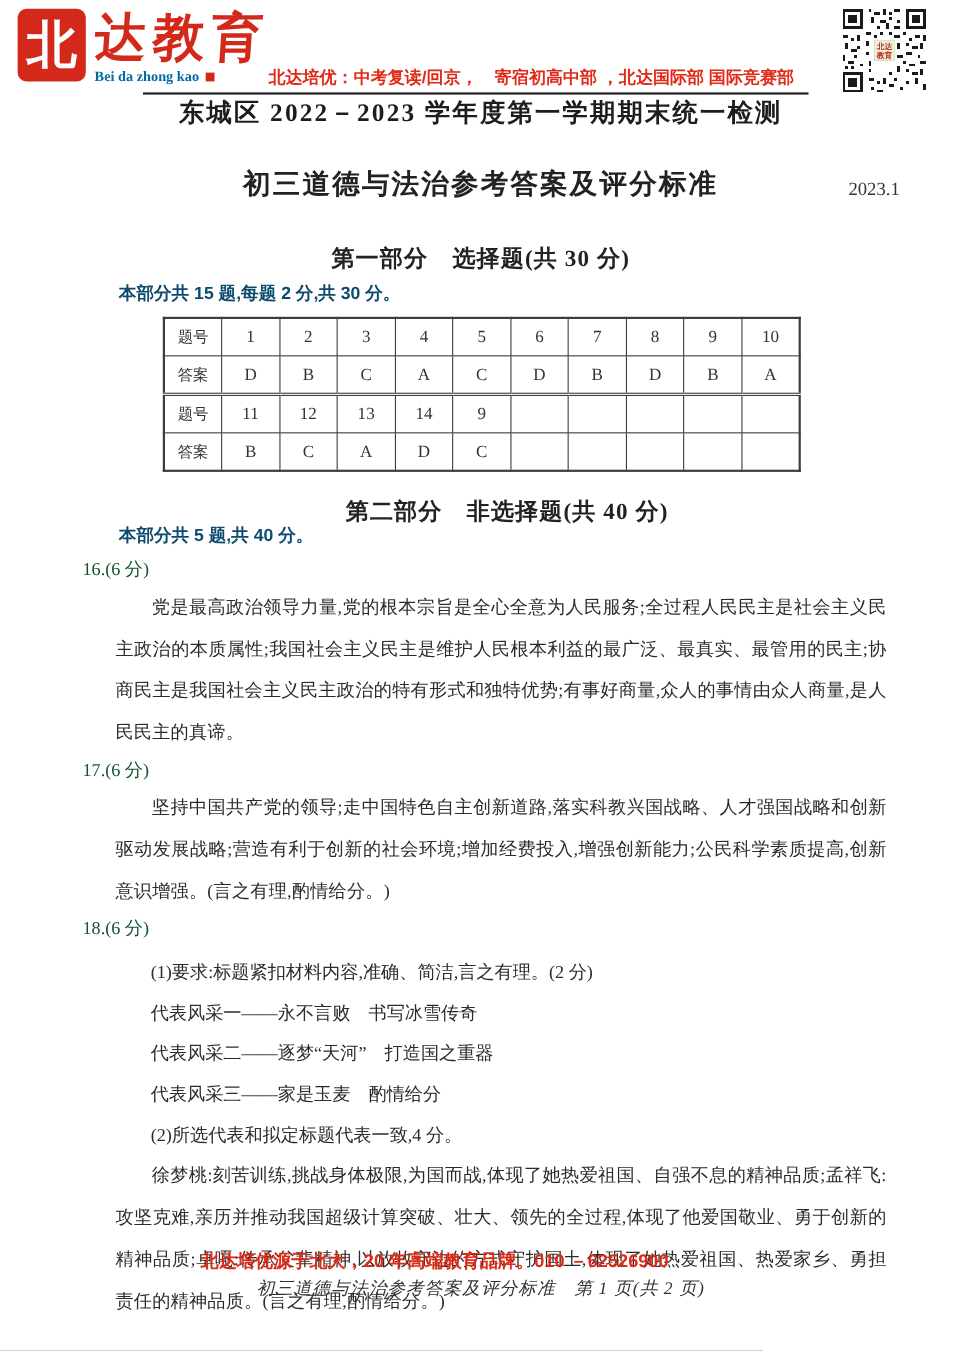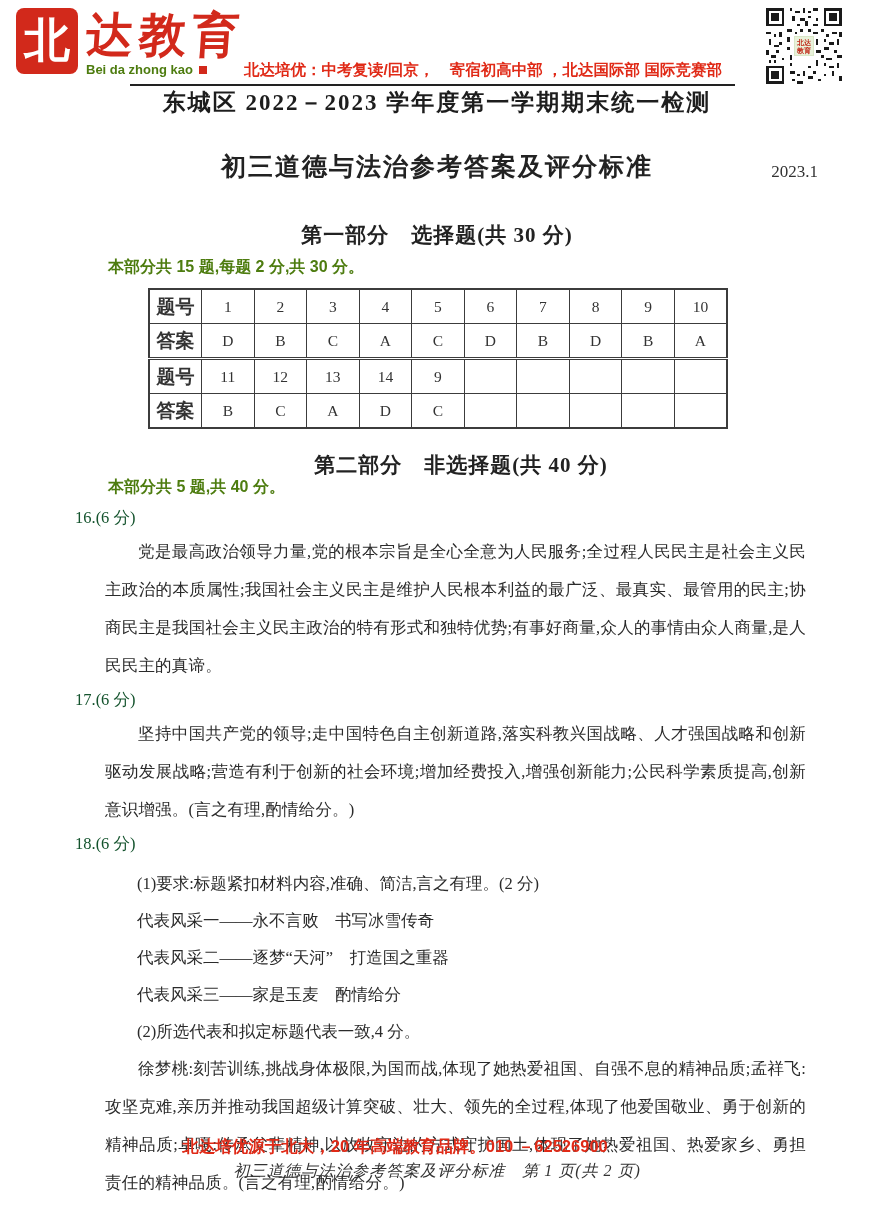--- a/index.html
+++ b/index.html
@@ -6,50 +6,50 @@
   .page{position:relative;width:874px;height:1228px;background:#ffffff;margin:0 auto;
         font-family:"Liberation Serif","DejaVu Serif",serif;color:#2b2b2b;overflow:hidden;}
 
   
   .logo-area{position:absolute;left:18px;top:10px;display:flex;align-items:flex-start;}
   .seal{width:58px;height:62px;background:#d2291b;border-radius:6px;display:flex;align-items:center;justify-content:center;
         color:#fff;font-size:46px;font-weight:bold;box-shadow:0 0 0 2px #d2291b;}
   .logo-right{margin-left:10px;}
   .logo-script{color:#d2291b;font-size:47px;font-weight:bold;line-height:50px;letter-spacing:6px;
                font-family:"Liberation Serif","DejaVu Serif",serif;transform:skewX(-4deg);}
-  .logo-sub{color:#4d7c0f;font-size:13px;font-weight:bold;margin-top:2px;font-family:Liberation Sans, sans-serif;}
+  .logo-sub{color:#0369a1;font-size:13px;font-weight:bold;margin-top:2px;font-family:Liberation Serif, serif;}
   .logo-sub .sq{display:inline-block;width:8px;height:8px;background:#d2291b;margin-left:6px;}
   .tagline{position:absolute;left:244px;top:60px;width:500px;color:#e02a17;font-size:15.5px;font-weight:bold;
            font-family:"Liberation Sans","DejaVu Sans",sans-serif;white-space:nowrap;}
   .header-rule{position:absolute;left:130px;top:84px;width:605px;height:0;border-top:2px solid #222;}
   .qr{position:absolute;right:32px;top:8px;width:76px;height:76px;}
   .exam-title{position:absolute;left:0;top:87px;width:874px;text-align:center;
               font-size:23px;font-weight:bold;letter-spacing:2px;color:#1d1d1d;}
 
   .subject-row{position:absolute;left:0;top:150px;width:874px;text-align:center;}
   .subject-title{font-family:"Liberation Sans","DejaVu Sans",sans-serif;font-weight:bold;
                  font-size:25px;letter-spacing:2px;color:#222;}
   .subject-date{position:absolute;right:56px;top:12px;font-size:17px;color:#333;}
 
   
   .part-heading{position:absolute;left:0;width:874px;text-align:center;font-size:21px;
                 font-weight:600;letter-spacing:1px;color:#222;}
   .part1-heading{top:221px;}
   .part2-heading{top:451px;margin-left:24px;}
   .part-intro{position:absolute;left:108px;font-family:"Liberation Sans","DejaVu Sans",sans-serif;
-              font-weight:bold;font-size:16px;color:#4d7c0f;}
+              font-weight:bold;font-size:16px;color:#0c4a6e;}
   .part1-intro{top:257px;}
   .part2-intro{top:477px;}
 
   
   .answer-table{position:absolute;left:148px;top:288px;border-collapse:collapse;table-layout:fixed;width:580px;}
   .answer-table td{border:1px solid #3c3c3c;height:33px;text-align:center;font-size:15.5px;color:#333;padding:0;}
   .answer-table{border:2px solid #3c3c3c;}
   .answer-table tr.dbl td{border-top:3px double #3c3c3c;}
-  .answer-table td.lbl{font-size:19px;font-weight:bold;}
+  .answer-table td.lbl{font-size:14px;}
 
   
   .questions{position:absolute;left:75px;top:503px;width:731px;}
   .q-num{font-size:16.5px;height:30px;line-height:30px;color:#14532d;}
   .q-para{margin-left:30px;font-size:16.5px;line-height:38px;text-align:justify;
           text-indent:2em;color:#2b2b2b;letter-spacing:0.2px;}
   .q-lines{margin-left:62px;font-size:16.5px;line-height:37px;color:#2b2b2b;}
   .gap-sm{height:6px;}
 
   

